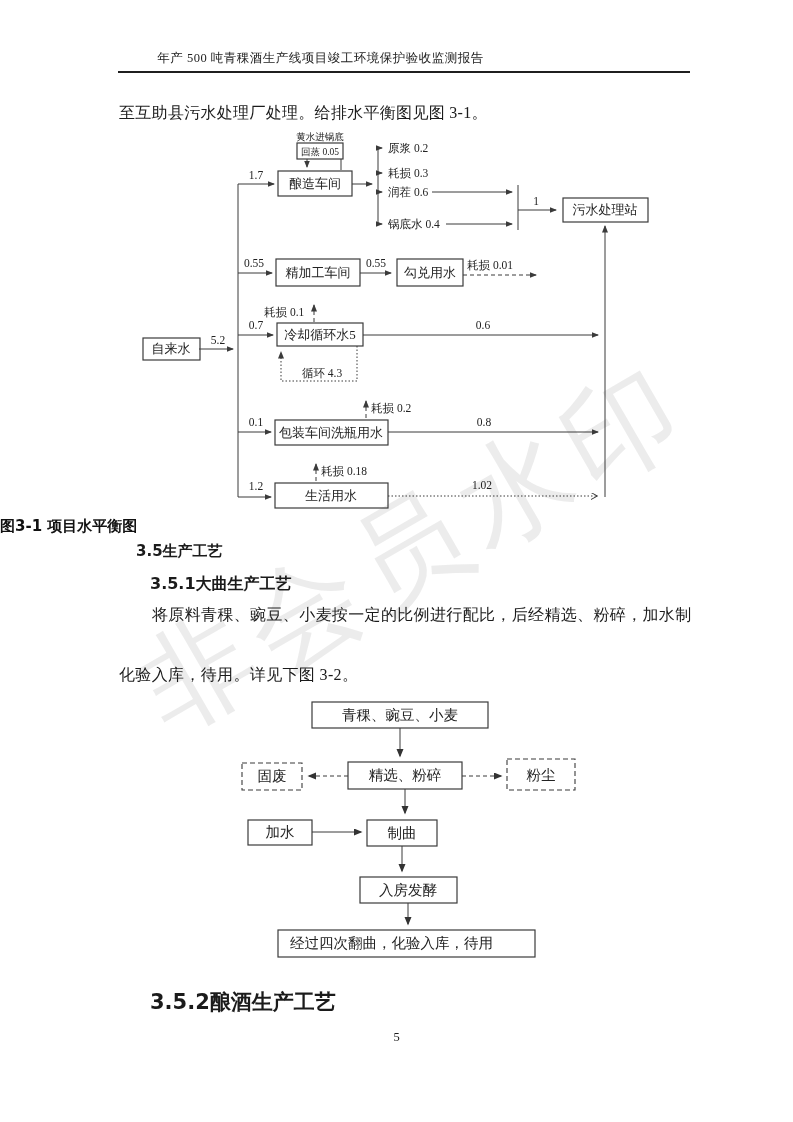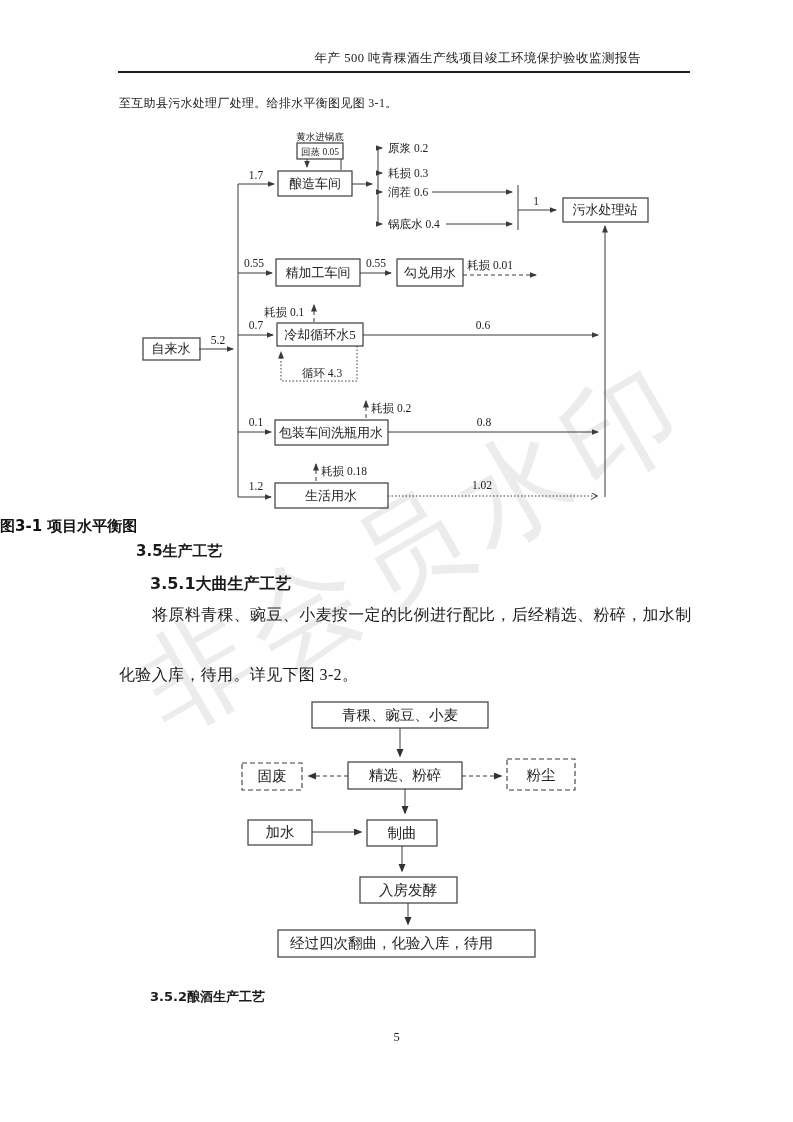--- a/index.html
+++ b/index.html
@@ -1,26 +1,26 @@
 <!DOCTYPE html>
 <html><head>
 <meta charset="utf-8">
 <style>
   html,body{margin:0;padding:0;background:#9a9a9a;}
   .page{position:relative;width:793px;height:1122px;background:#ffffff;overflow:hidden;
         font-family:"Liberation Serif","DejaVu Serif",serif;color:#1b1b1b;}
   .abs{position:absolute;}
-  .hdr{top:50px;left:0;width:641px;text-align:right;font-size:12.5px;letter-spacing:0.5px;color:#222;}
+  .hdr{top:50px;left:0;width:641px;text-align:center;font-size:12.5px;letter-spacing:0.5px;color:#222;}
   .hdr-rule{top:71px;left:118px;width:572px;height:2px;background:#1f1f1f;}
-  .intro{top:95px;left:119px;font-size:12px;letter-spacing:0.3px;font-family:Liberation Serif, serif;}
+  .intro{top:103px;left:119px;font-size:16px;letter-spacing:0.3px;font-family:Liberation Serif, serif;}
   .cap{left:0;width:785px;text-align:left;font-weight:bold;font-size:15px;
        font-family:"DejaVu Sans","Liberation Sans",sans-serif;color:#111;}
   .h1{left:136px;top:542px;font-size:15px;font-weight:bold;font-family:"DejaVu Sans","Liberation Sans",sans-serif;}
   .h2{left:150px;top:574px;font-size:16px;font-weight:bold;font-family:"DejaVu Sans","Liberation Sans",sans-serif;}
-  .h3{left:150px;top:988px;font-size:13px;font-weight:bold;font-family:"DejaVu Sans","Liberation Sans",sans-serif;}
+  .h3{left:150px;top:988px;font-size:21px;font-weight:bold;font-family:"DejaVu Sans","Liberation Sans",sans-serif;}
   .para{font-size:16px;letter-spacing:0.35px;}
   .pageno{top:1030px;left:0;width:793px;text-align:center;font-size:12.5px;}
   .wm{left:112px;top:636px;font-size:112px;letter-spacing:10px;white-space:nowrap;
       font-family:"DejaVu Sans","Liberation Sans",sans-serif;color:rgba(70,70,70,0.10);
       transform:rotate(-30deg);transform-origin:0 0;z-index:0;pointer-events:none;}
   svg{position:absolute;z-index:1;}
   svg text{font-family:"Liberation Serif","DejaVu Serif",serif;fill:#222;}
   .bx{fill:none;stroke:#3b3b3b;stroke-width:1.2;}
   .bxd{fill:none;stroke:#3b3b3b;stroke-width:1.1;stroke-dasharray:5 3;}
   .ln{stroke:#3b3b3b;stroke-width:1;fill:none;}

